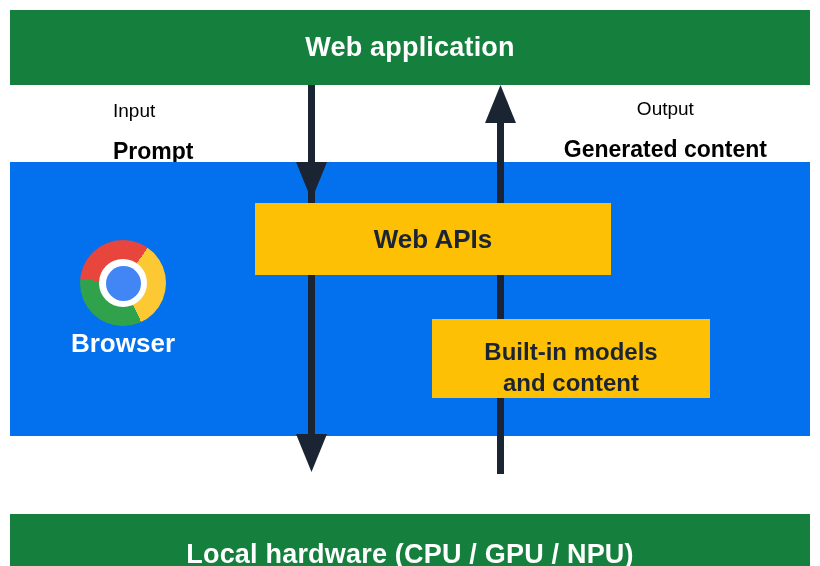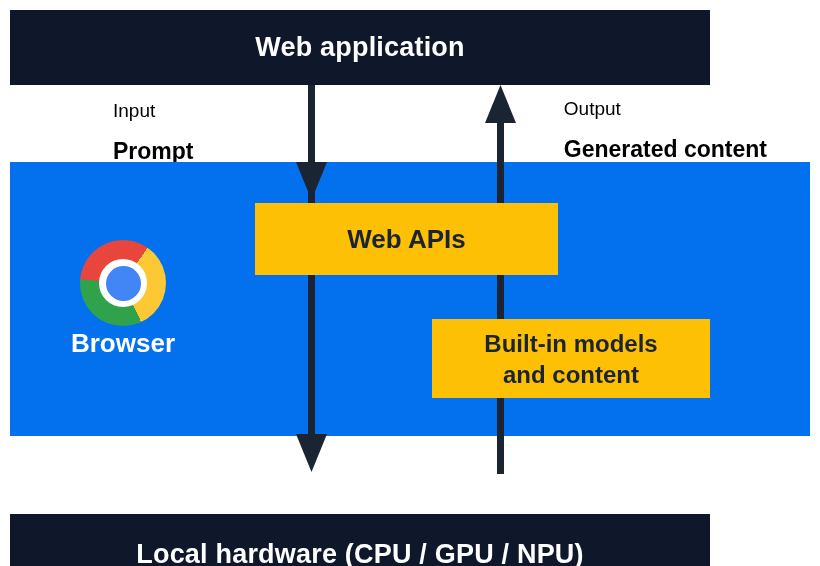--- a/index.html
+++ b/index.html
@@ -4,57 +4,57 @@
 <style>
   html,body{margin:0;padding:0;background:#ffffff;}
   .stage{
     position:relative;
     width:820px;height:566px;
     background:#ffffff;
     font-family:"Liberation Sans", sans-serif;
     overflow:hidden;
   }
   .bar{
-    position:absolute;left:10px;width:700px;
-    background:#0f172a;
+    position:absolute;left:10px;width:800px;
+    background:#15803d;
     display:flex;align-items:center;justify-content:center;
   }
   .top-bar{top:10px;height:75px;}
   .bottom-bar{top:474px;height:80px;margin-top:40px;}
   .bar-label{
     color:#ffffff;font-weight:bold;font-size:27px;letter-spacing:.2px;
   }
   .panel{
     position:absolute;left:10px;top:162px;width:800px;height:274px;
     background:#0371EE;z-index:0;
   }
   
   .io{position:absolute;color:#000000;}
   .io-input{left:113px;top:99px;text-align:left;}
-  .io-output{right:53px;top:97px;text-align:left;}
+  .io-output{right:53px;top:97px;text-align:center;}
   .io-caption{font-size:19px;line-height:23px;font-weight:normal;}
   .io-value{font-size:23px;line-height:27px;font-weight:bold;margin-top:16px;}
   
   .vline{position:absolute;width:7px;background:#1A2433;z-index:1;}
   .down-line{left:308px;top:85px;height:356px;}
   .up-line{left:497px;top:118px;height:356px;}
   .head{position:absolute;width:31px;height:38px;background:#1A2433;z-index:3;}
   .head-down{clip-path:polygon(0 0,100% 0,50% 100%);}
   .head-up{clip-path:polygon(50% 0,100% 100%,0 100%);}
   .head-d1{left:296px;top:162px;}
   .head-d2{left:296px;top:434px;}
   .head-u1{left:485px;top:85px;}
   
   .ybox{
     position:absolute;background:#FEC004;z-index:2;
     display:flex;flex-direction:column;align-items:center;justify-content:center;
     color:#1A2433;font-weight:bold;text-align:center;
   }
-  .web-apis{left:255px;top:203px;width:303px;height:72px;font-size:26px;}
-  .builtin{left:432px;top:319px;width:278px;height:79px;font-size:24px;line-height:31px;}
+  .web-apis{left:255px;top:203px;width:356px;height:72px;font-size:26px;}
+  .builtin{left:432px;top:319px;width:278px;height:79px;font-size:24px;line-height:31px;justify-content:flex-end;}
   
   .chrome{
     position:absolute;left:80px;top:240px;width:86px;height:86px;
     border-radius:50%;z-index:1;
     background:conic-gradient(from 275deg,
       #E8453C 0deg 120deg,
       #FCC934 120deg 240deg,
       #30A24C 240deg 360deg);
     display:flex;align-items:center;justify-content:center;
   }

